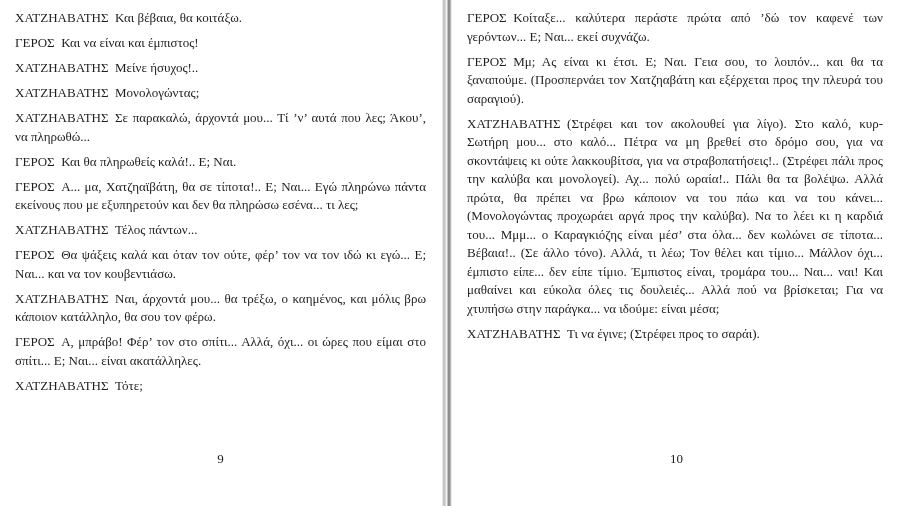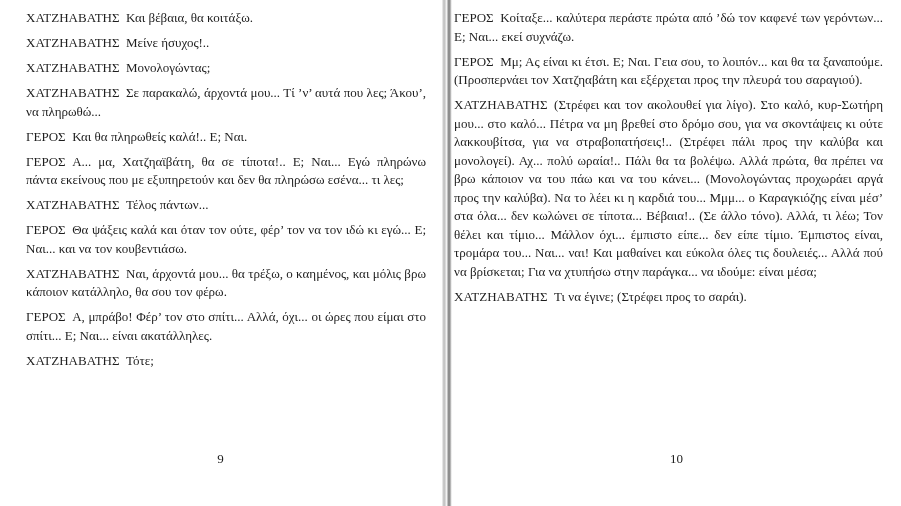--- a/index.html
+++ b/index.html
@@ -18,25 +18,25 @@
     color: #1e1e1e;
   }
   .page {
     position: relative;
     height: 506px;
     box-sizing: border-box;
     overflow: hidden;
   }
   .page-left {
     width: 441px;
-    padding: 9px 15px 0 26px;
+    padding: 9px 15px 0 15px;
   }
   .page-right {
     width: 449px;
-    padding: 9px 18px 0 2px;
+    padding: 9px 18px 0 15px;
   }
   .page-divider {
     width: 11px;
     height: 506px;
     background: linear-gradient(to right,
       #ffffff 0px, #ffffff 1px,
       #cbcbcb 2px, #c3c3c3 4px,
       #f0f0f0 5px, #f4f4f4 6px,
       #8e8e8e 7px, #8e8e8e 9px,
       #dcdcdc 10px, #ffffff 11px);
@@ -61,20 +61,21 @@
   }
 </style>
 </head>
 <body>
 
 <div class="spread">
 
   <div class="page page-left">
     <div class="page-text">
         <p class="dialogue"><span class="speaker">ΧΑΤΖΗΑΒΑΤΗΣ</span> <span>Και βέβαια, θα κοιτάξω.</span></p>
+        <p class="dialogue"><span class="speaker">ΓΕΡΟΣ</span> <span>Και να είναι και έμπιστος!</span></p>
         <p class="dialogue"><span class="speaker">ΧΑΤΖΗΑΒΑΤΗΣ</span> <span>Μείνε ήσυχος!..</span></p>
         <p class="dialogue"><span class="speaker">ΧΑΤΖΗΑΒΑΤΗΣ</span> <span>Μονολογώντας;</span></p>
         <p class="dialogue"><span class="speaker">ΧΑΤΖΗΑΒΑΤΗΣ</span> <span>Σε παρακαλώ, άρχοντά μου... Τί ’ν’ αυτά που λες; Άκου’, να πληρωθώ...</span></p>
         <p class="dialogue"><span class="speaker">ΓΕΡΟΣ</span> <span>Και θα πληρωθείς καλά!.. Ε; Ναι.</span></p>
         <p class="dialogue"><span class="speaker">ΓΕΡΟΣ</span> <span>Α... μα, Χατζηαϊβάτη, θα σε τίποτα!.. Ε; Ναι... Εγώ πληρώνω πάντα εκείνους που με εξυπηρετούν και δεν θα πληρώσω εσένα... τι λες;</span></p>
         <p class="dialogue"><span class="speaker">ΧΑΤΖΗΑΒΑΤΗΣ</span> <span>Τέλος πάντων...</span></p>
         <p class="dialogue"><span class="speaker">ΓΕΡΟΣ</span> <span>Θα ψάξεις καλά και όταν τον ούτε, φέρ’ τον να τον ιδώ κι εγώ... Ε; Ναι... και να τον κουβεντιάσω.</span></p>
         <p class="dialogue"><span class="speaker">ΧΑΤΖΗΑΒΑΤΗΣ</span> <span>Ναι, άρχοντά μου... θα τρέξω, ο καημένος, και μόλις βρω κάποιον κατάλληλο, θα σου τον φέρω.</span></p>
         <p class="dialogue"><span class="speaker">ΓΕΡΟΣ</span> <span>Α, μπράβο! Φέρ’ τον στο σπίτι... Αλλά, όχι... οι ώρες που είμαι στο σπίτι... Ε; Ναι... είναι ακατάλληλες.</span></p>
         <p class="dialogue"><span class="speaker">ΧΑΤΖΗΑΒΑΤΗΣ</span> <span>Τότε;</span></p>

